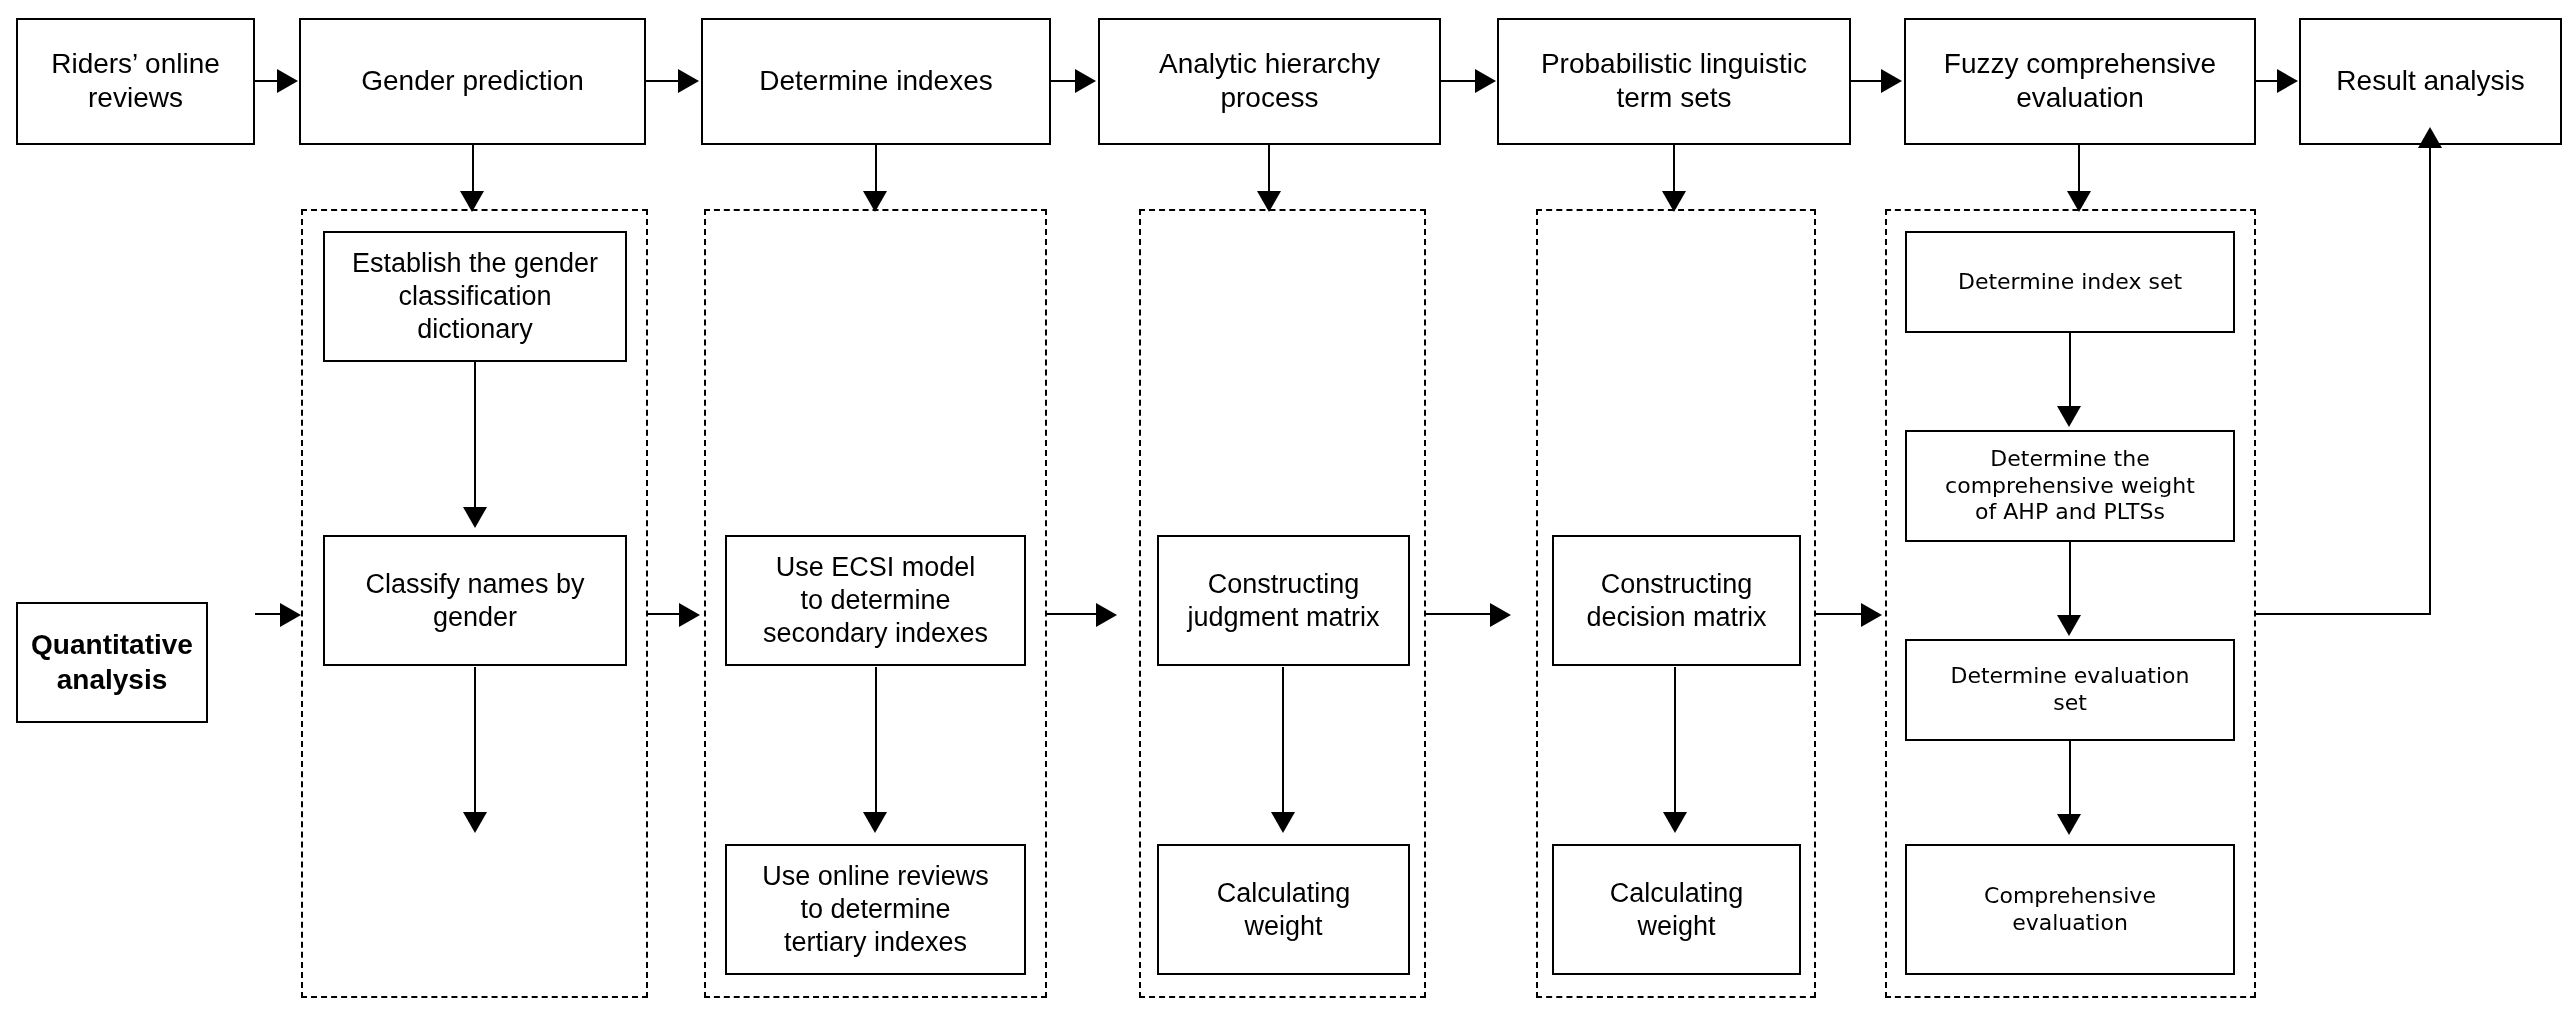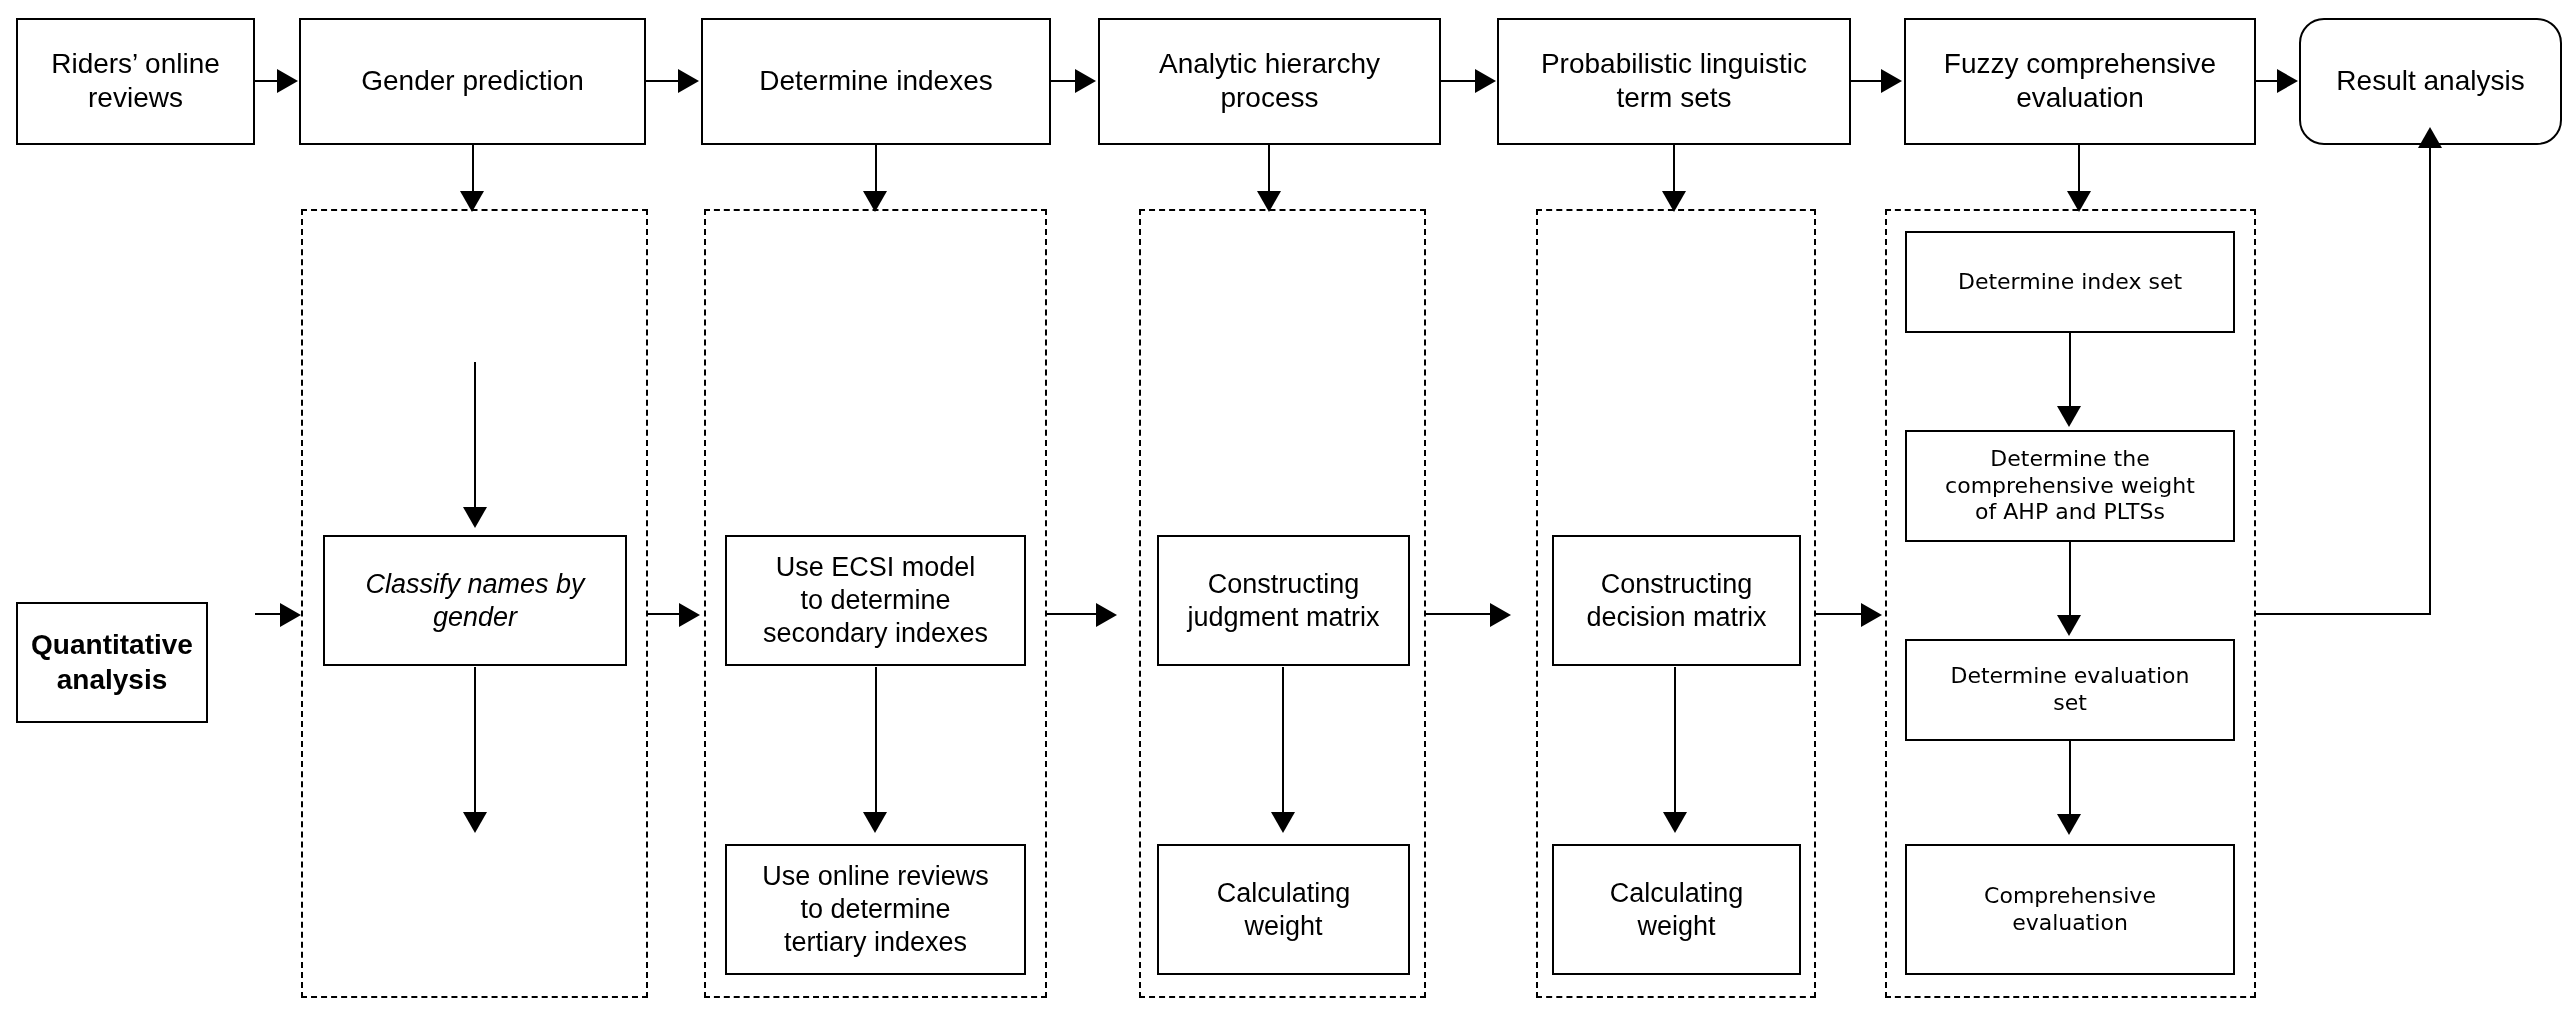--- a/index.html
+++ b/index.html
@@ -116,21 +116,21 @@
   <div class="box top-row" style="left:1497px; top:17.5px; width:354px; height:127px;text-align:center;">
     <span>Probabilistic linguistic
 term sets</span>
   </div>
 
   <div class="box top-row" style="left:1904px; top:17.5px; width:352px; height:127px;">
     <span>Fuzzy comprehensive
 evaluation</span>
   </div>
 
-  <div class="box top-row" style="left:2299px; top:17.5px; width:263px; height:127px;border-radius:25px;">
+  <div class="box top-row" style="left:2299px; top:17.5px; width:263px; height:127px;">
     <span>Result analysis</span>
   </div>
 
   <div class="hline" style="left:255px;  top:80px; width:24px;"></div>
   <div class="arrow-r" style="left:277px; top:69px;"></div>
 
   <div class="hline" style="left:646px;  top:80px; width:33px;"></div>
   <div class="arrow-r" style="left:678px; top:69px;"></div>
 
   <div class="hline" style="left:1051px; top:80px; width:25.5px;"></div>
@@ -166,24 +166,29 @@
   <div class="group" style="left:1536px; top:209px; width:280px; height:789px;"></div>
   <div class="group" style="left:1885px; top:209px; width:371px; height:789px;"></div>
 
   <div class="box entry" style="left:16px; top:558px; width:192px; height:121px;margin-top:44px;">
     <span>Quantitative
 analysis</span>
   </div>
   <div class="hline" style="left:255px; top:613px; width:27px;"></div>
   <div class="arrow-r" style="left:280px; top:603px;"></div>
 
+  <div class="box sub" style="left:323px; top:231px; width:304px; height:131px;">
+    <span>Establish the gender
+classification
+dictionary</span>
+  </div>
   <div class="vline" style="left:474px; top:362px; width:2.4px; height:151px;"></div>
   <div class="arrow-d" style="left:463px; top:507px;"></div>
 
-  <div class="box sub" style="left:323px; top:535px; width:304px; height:131px;font-style:italic;">
+  <div class="box sub" style="left:323px; top:535px; width:304px; height:131px;">
     <span>Classify names by
 gender</span>
   </div>
   <div class="vline" style="left:474px; top:667px; width:2.4px; height:151px;"></div>
   <div class="arrow-d" style="left:463px; top:812px;"></div>
 
 
   <div class="hline" style="left:648px; top:613px; width:32px;"></div>
   <div class="arrow-r" style="left:679px; top:603px;"></div>
 

